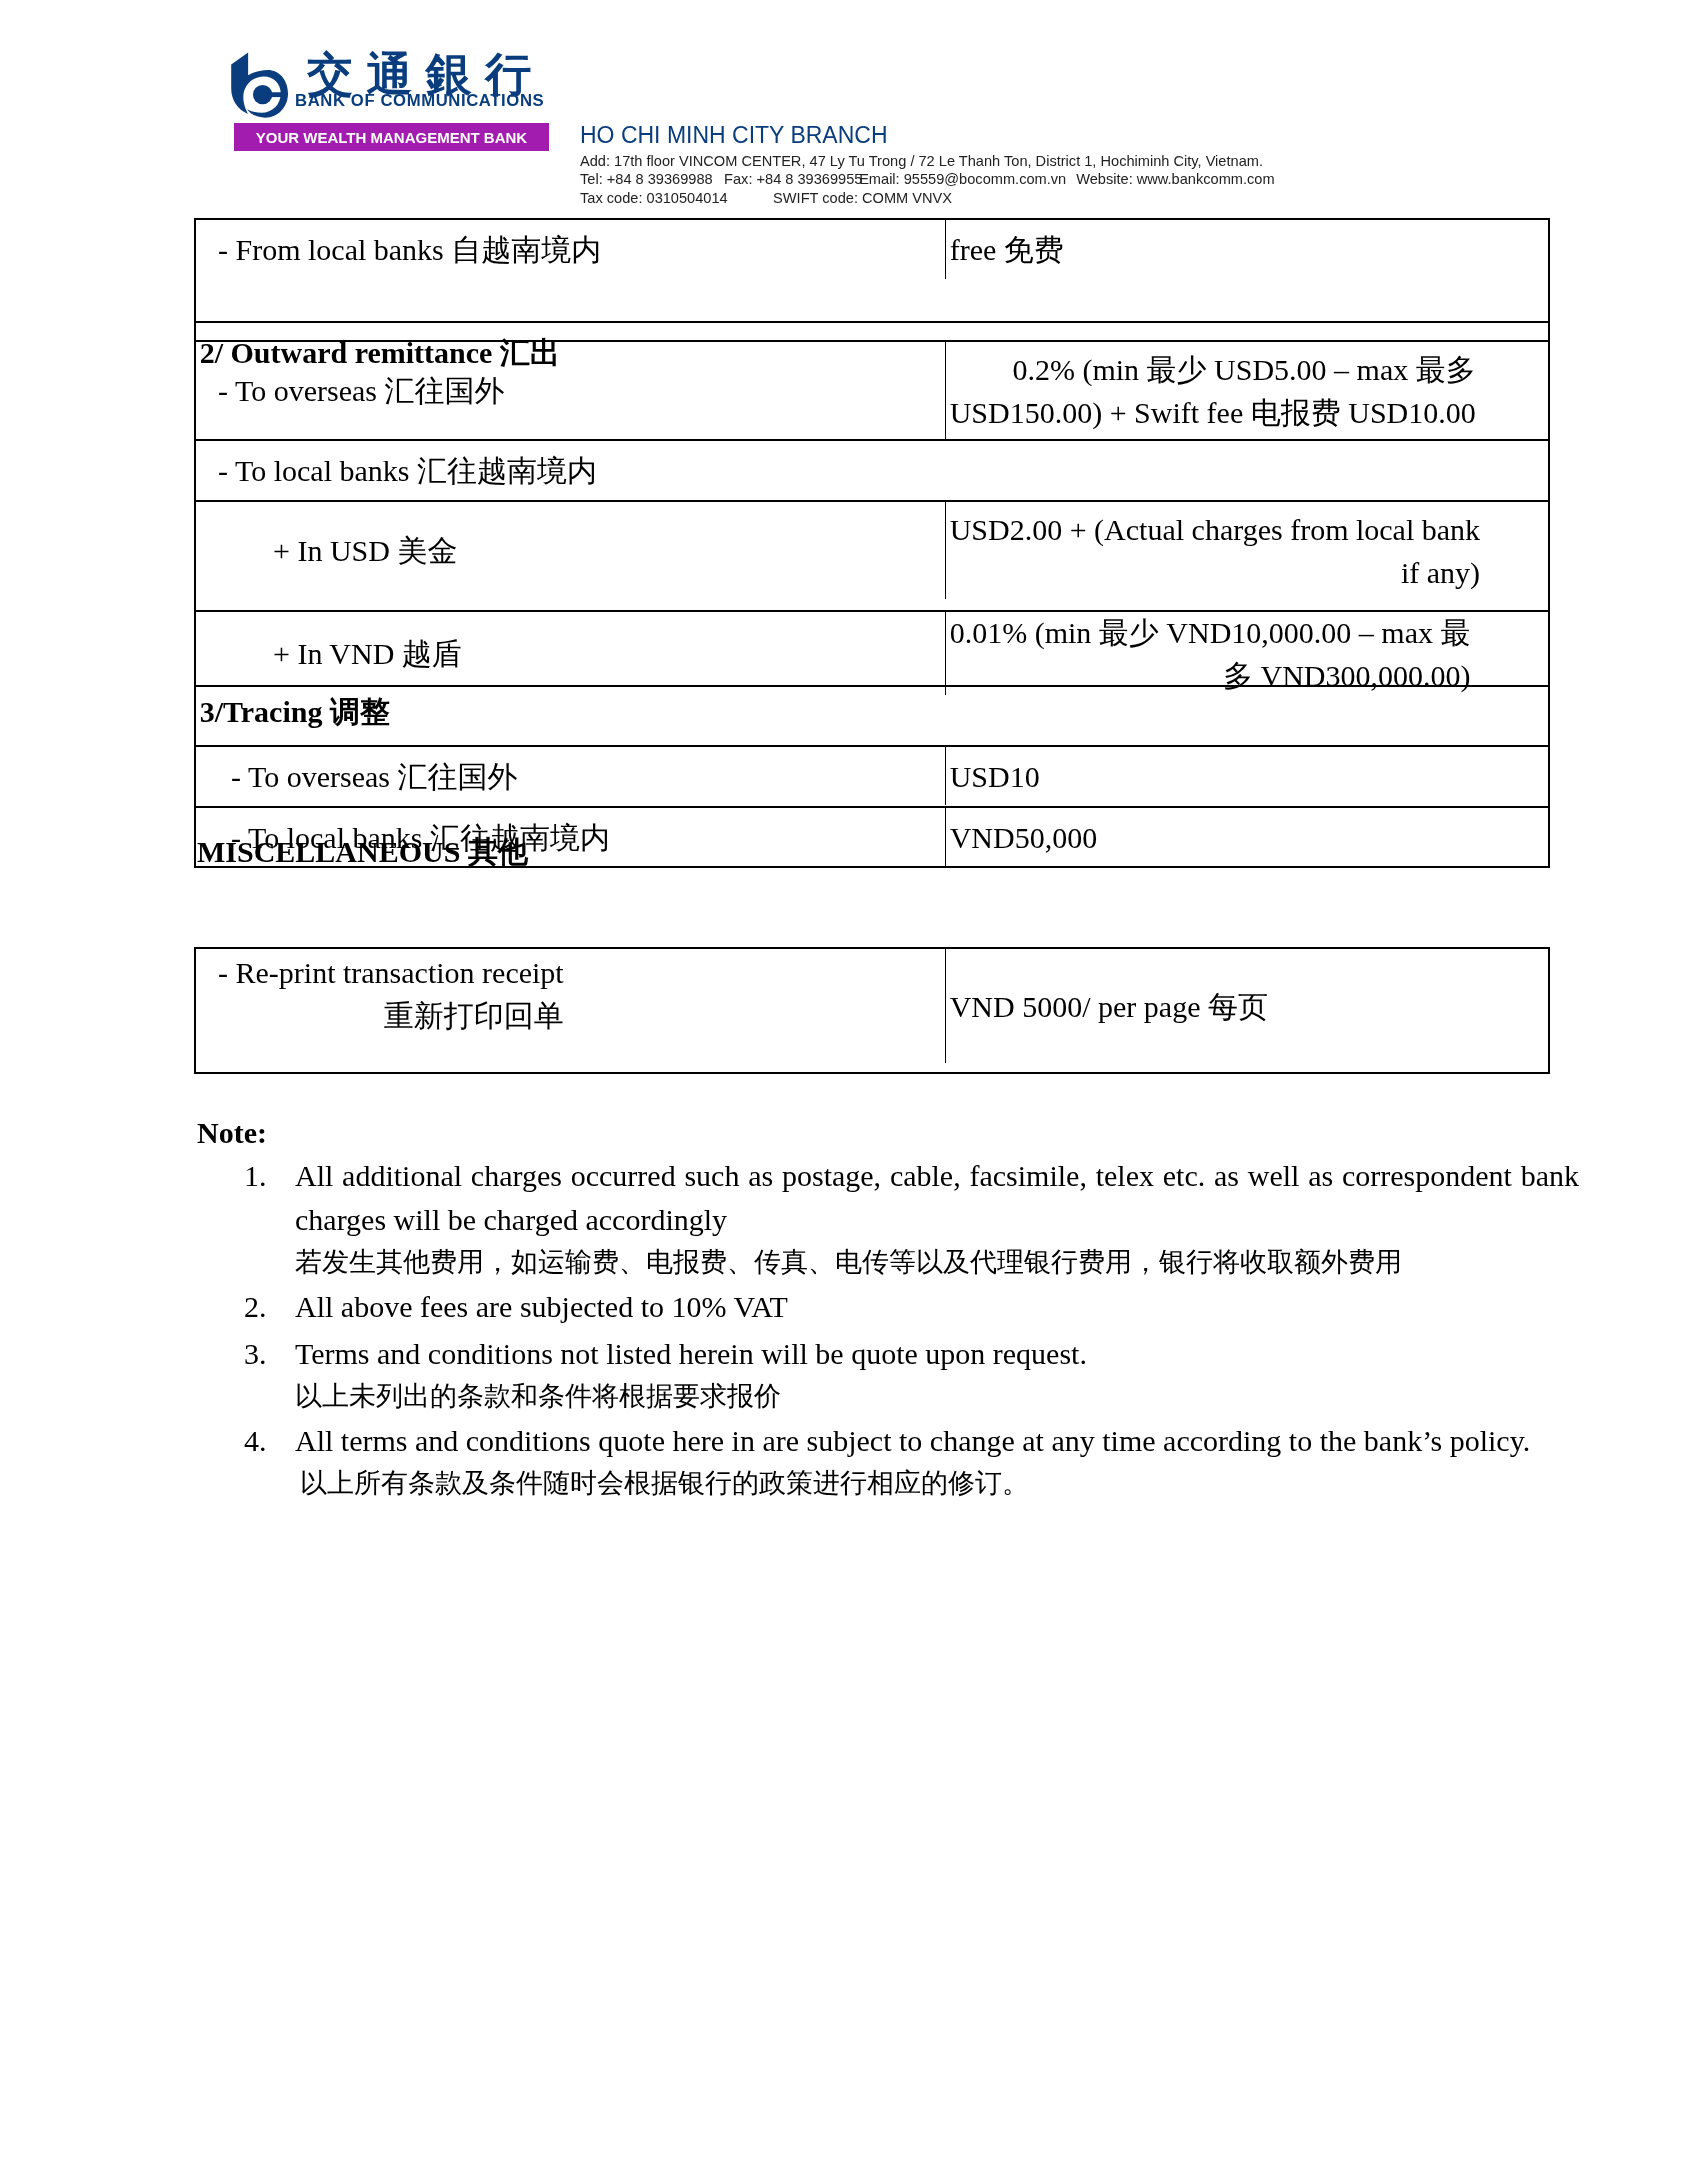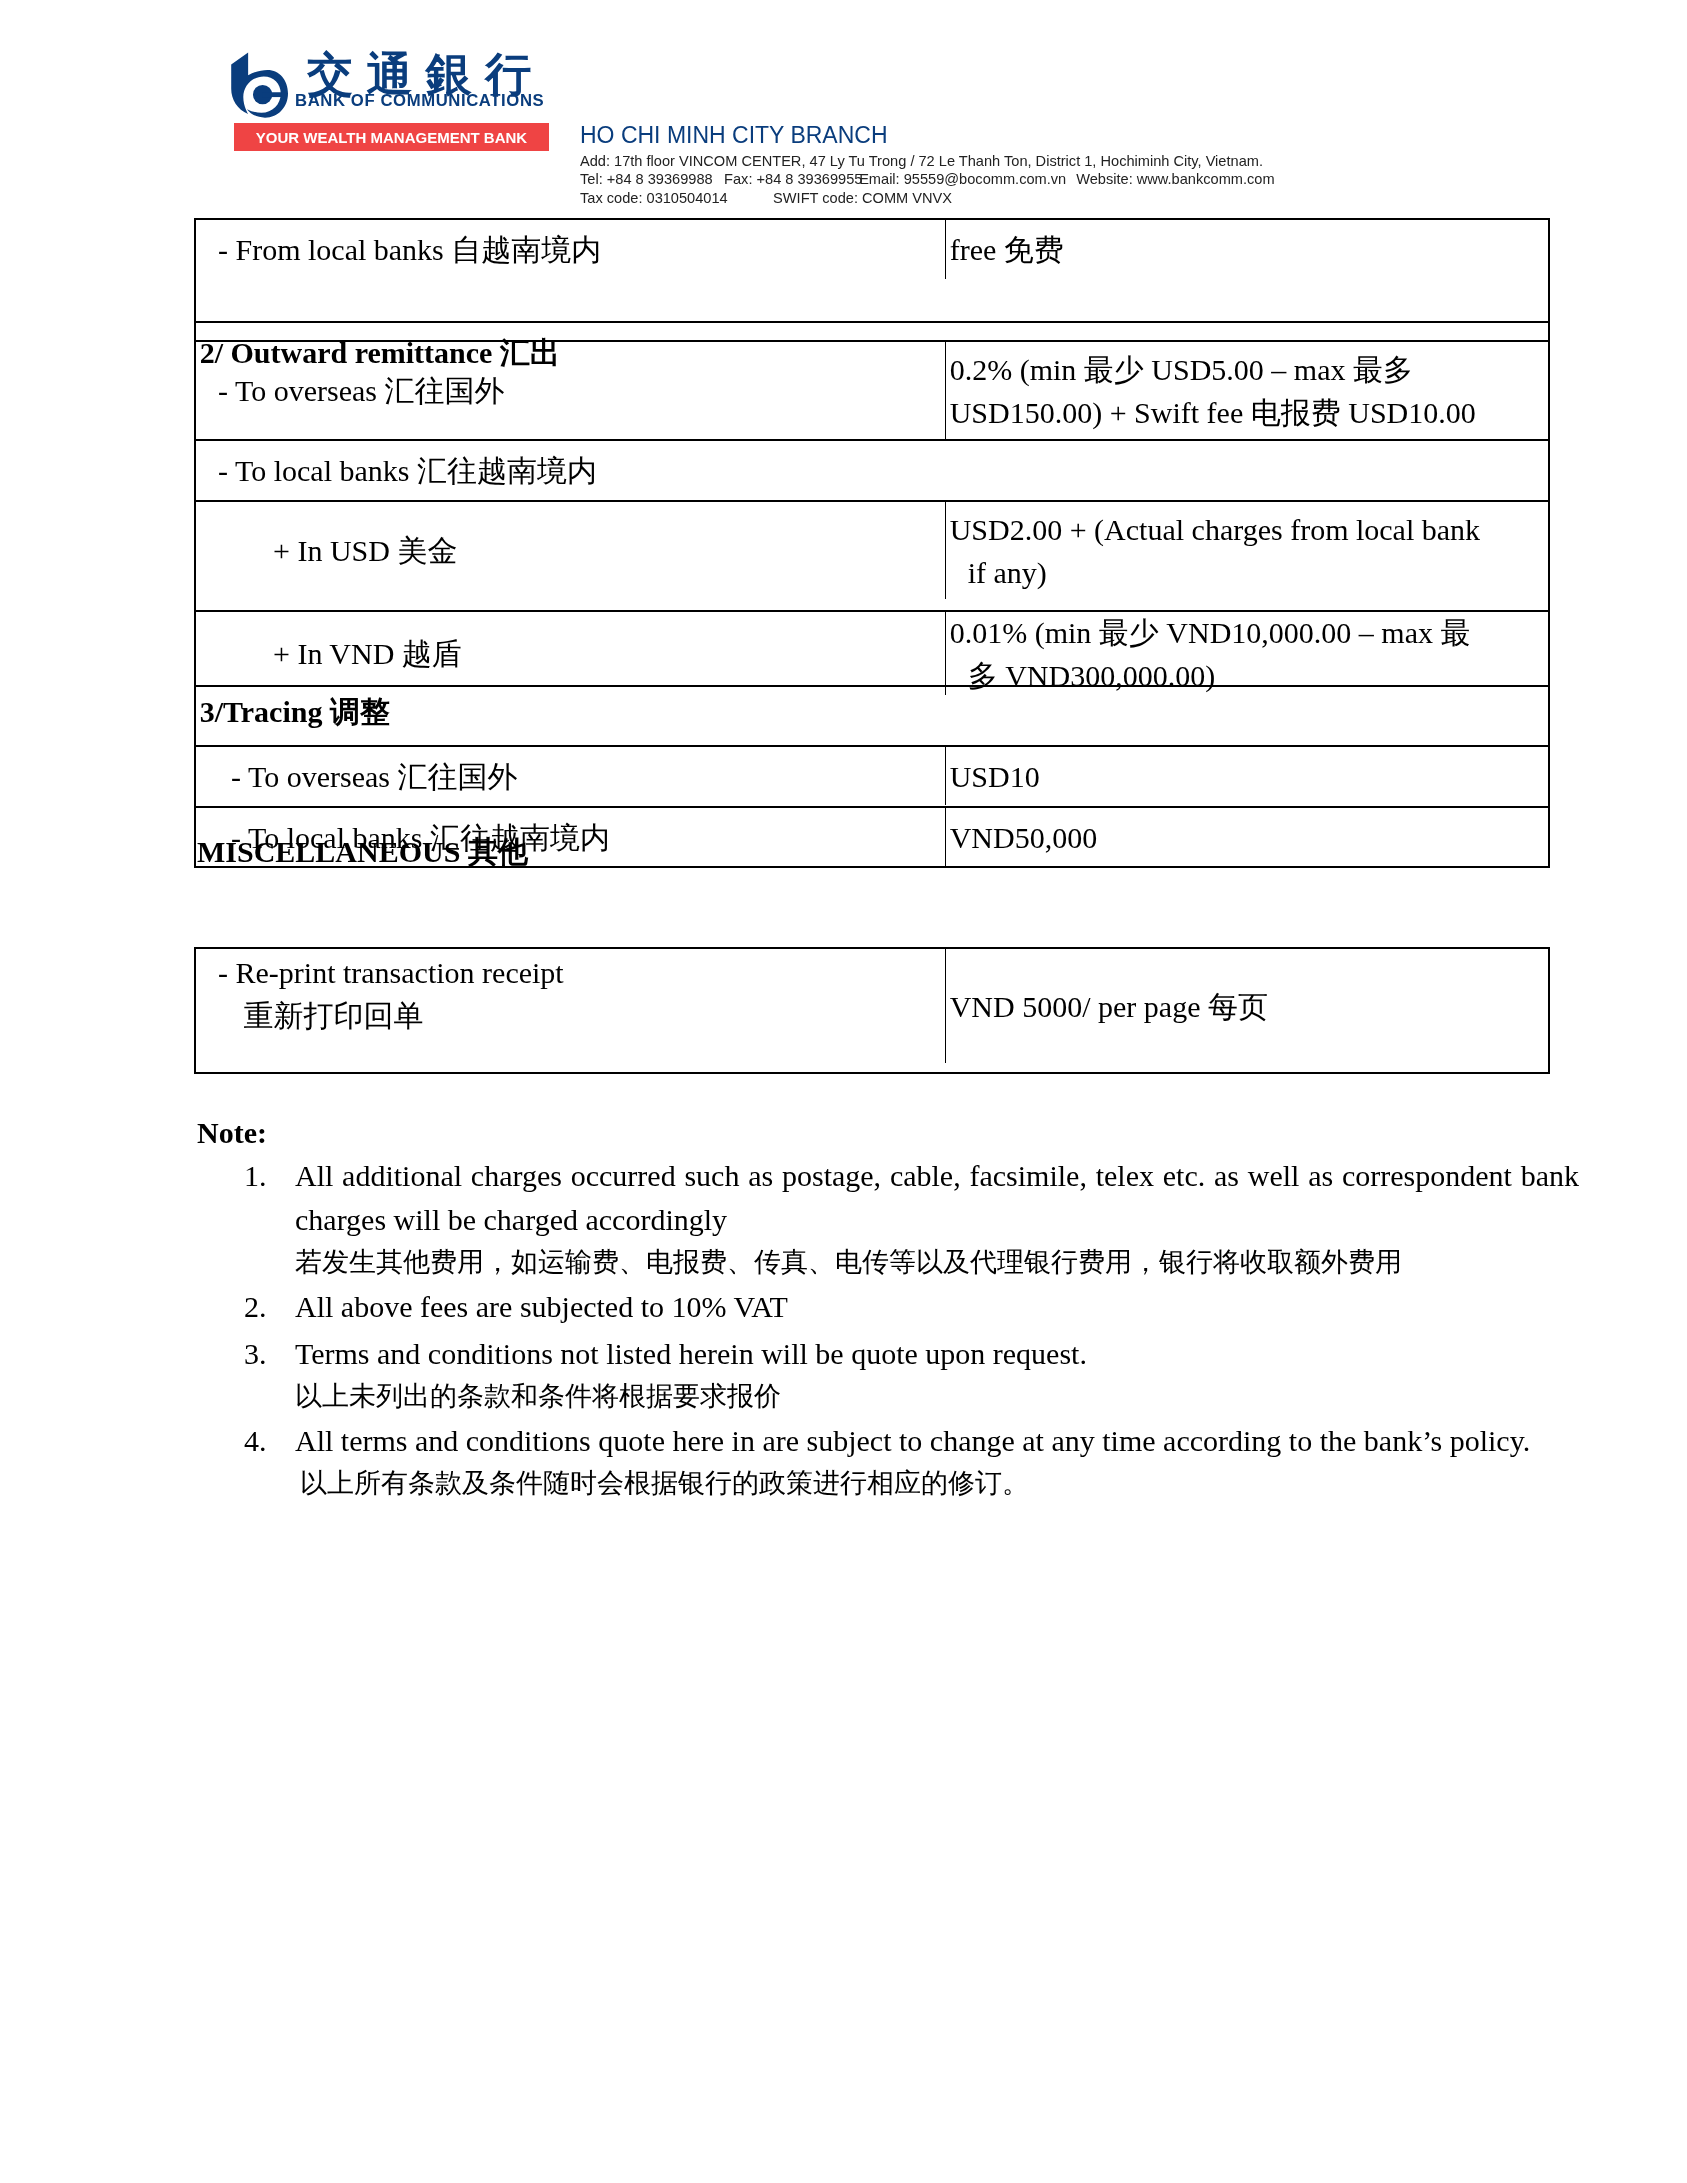--- a/index.html
+++ b/index.html
@@ -6,41 +6,41 @@
   body { width: 1687px; height: 2183px; position: relative; overflow: hidden;
          font-family: "Liberation Serif", serif; color: #000; }
   .abs { position: absolute; }
 
   
   .logo-mark { left: 230px; top: 51px; width: 58px; height: 68px; }
   .logo-cn { left: 307px; top: 47px; font-family: "DejaVu Serif", serif; font-weight: bold;
              font-size: 46px; letter-spacing: 13.4px; color: #0a3d7d; line-height: 55px; white-space: nowrap; }
   .logo-en { left: 295px; top: 91px; font-family: "Liberation Sans", sans-serif; font-weight: bold;
              font-size: 16.7px; color: #0a3d7d; letter-spacing: 0.6px; white-space: nowrap; }
-  .banner { left: 234px; top: 123px; width: 315px; height: 28px; background: #ef4444; color: #fff;
+  .banner { left: 234px; top: 123px; width: 315px; height: 28px; background: #a21caf; color: #fff;
             font-family: "Liberation Sans", sans-serif; font-weight: bold; font-size: 15px;
             display: flex; align-items: center; justify-content: center; white-space: nowrap; }
   .branch-title { left: 580px; top: 122px; font-family: "Liberation Sans", sans-serif; font-size: 23px;
                   color: #0a3d7d; white-space: nowrap; line-height: 27px; }
   .contact { left: 580px; font-family: "Liberation Sans", sans-serif; font-size: 14.6px; color: #222;
              white-space: nowrap; line-height: 18px; }
   .contact span { display: inline-block; }
 
   
   .tbl { position: absolute; left: 194px; width: 1356px; border: 2.4px solid #000; box-sizing: border-box; }
   .row { position: absolute; left: 0; right: 0; box-sizing: border-box; border-top: 2.4px solid #000; }
   .row.first { border-top: none; }
   .cell { position: absolute; top: 0; bottom: 0; display: flex; align-items: center; box-sizing: border-box;
           font-size: 30px; line-height: 43px; }
   .cell.left { left: 0; width: 749px; padding-left: 22px; }
   .cell.left.ind2 { padding-left: 77px; }
   .cell.left.ind3 { padding-left: 35px; }
   .cell.right { left: 749px; right: 0; border-left: 1.2px solid #000; padding-left: 3.7px; padding-right: 12px; }
   .cell.full { left: 0; right: 0; padding-left: 3.7px; font-weight: bold; }
-  .cell .wrap { display: block; }
+  .cell .wrap { display: block; text-align: right; }
   .hang { text-indent: 0; }
   .hang .l2 { display: block; padding-left: 18px; }
 
   .misc-heading { left: 197px; top: 830px; font-size: 30px; font-weight: bold; line-height: 43px; white-space: nowrap; }
 
   
   .note-label { left: 197px; top: 1111px; font-size: 30px; font-weight: bold; line-height: 43px; }
   .notes { left: 244px; top: 1154px; width: 1335px; }
   .note { position: relative; padding-left: 51px; font-size: 30px; line-height: 44px; }
   .note .num { position: absolute; left: 0; top: 0; }

